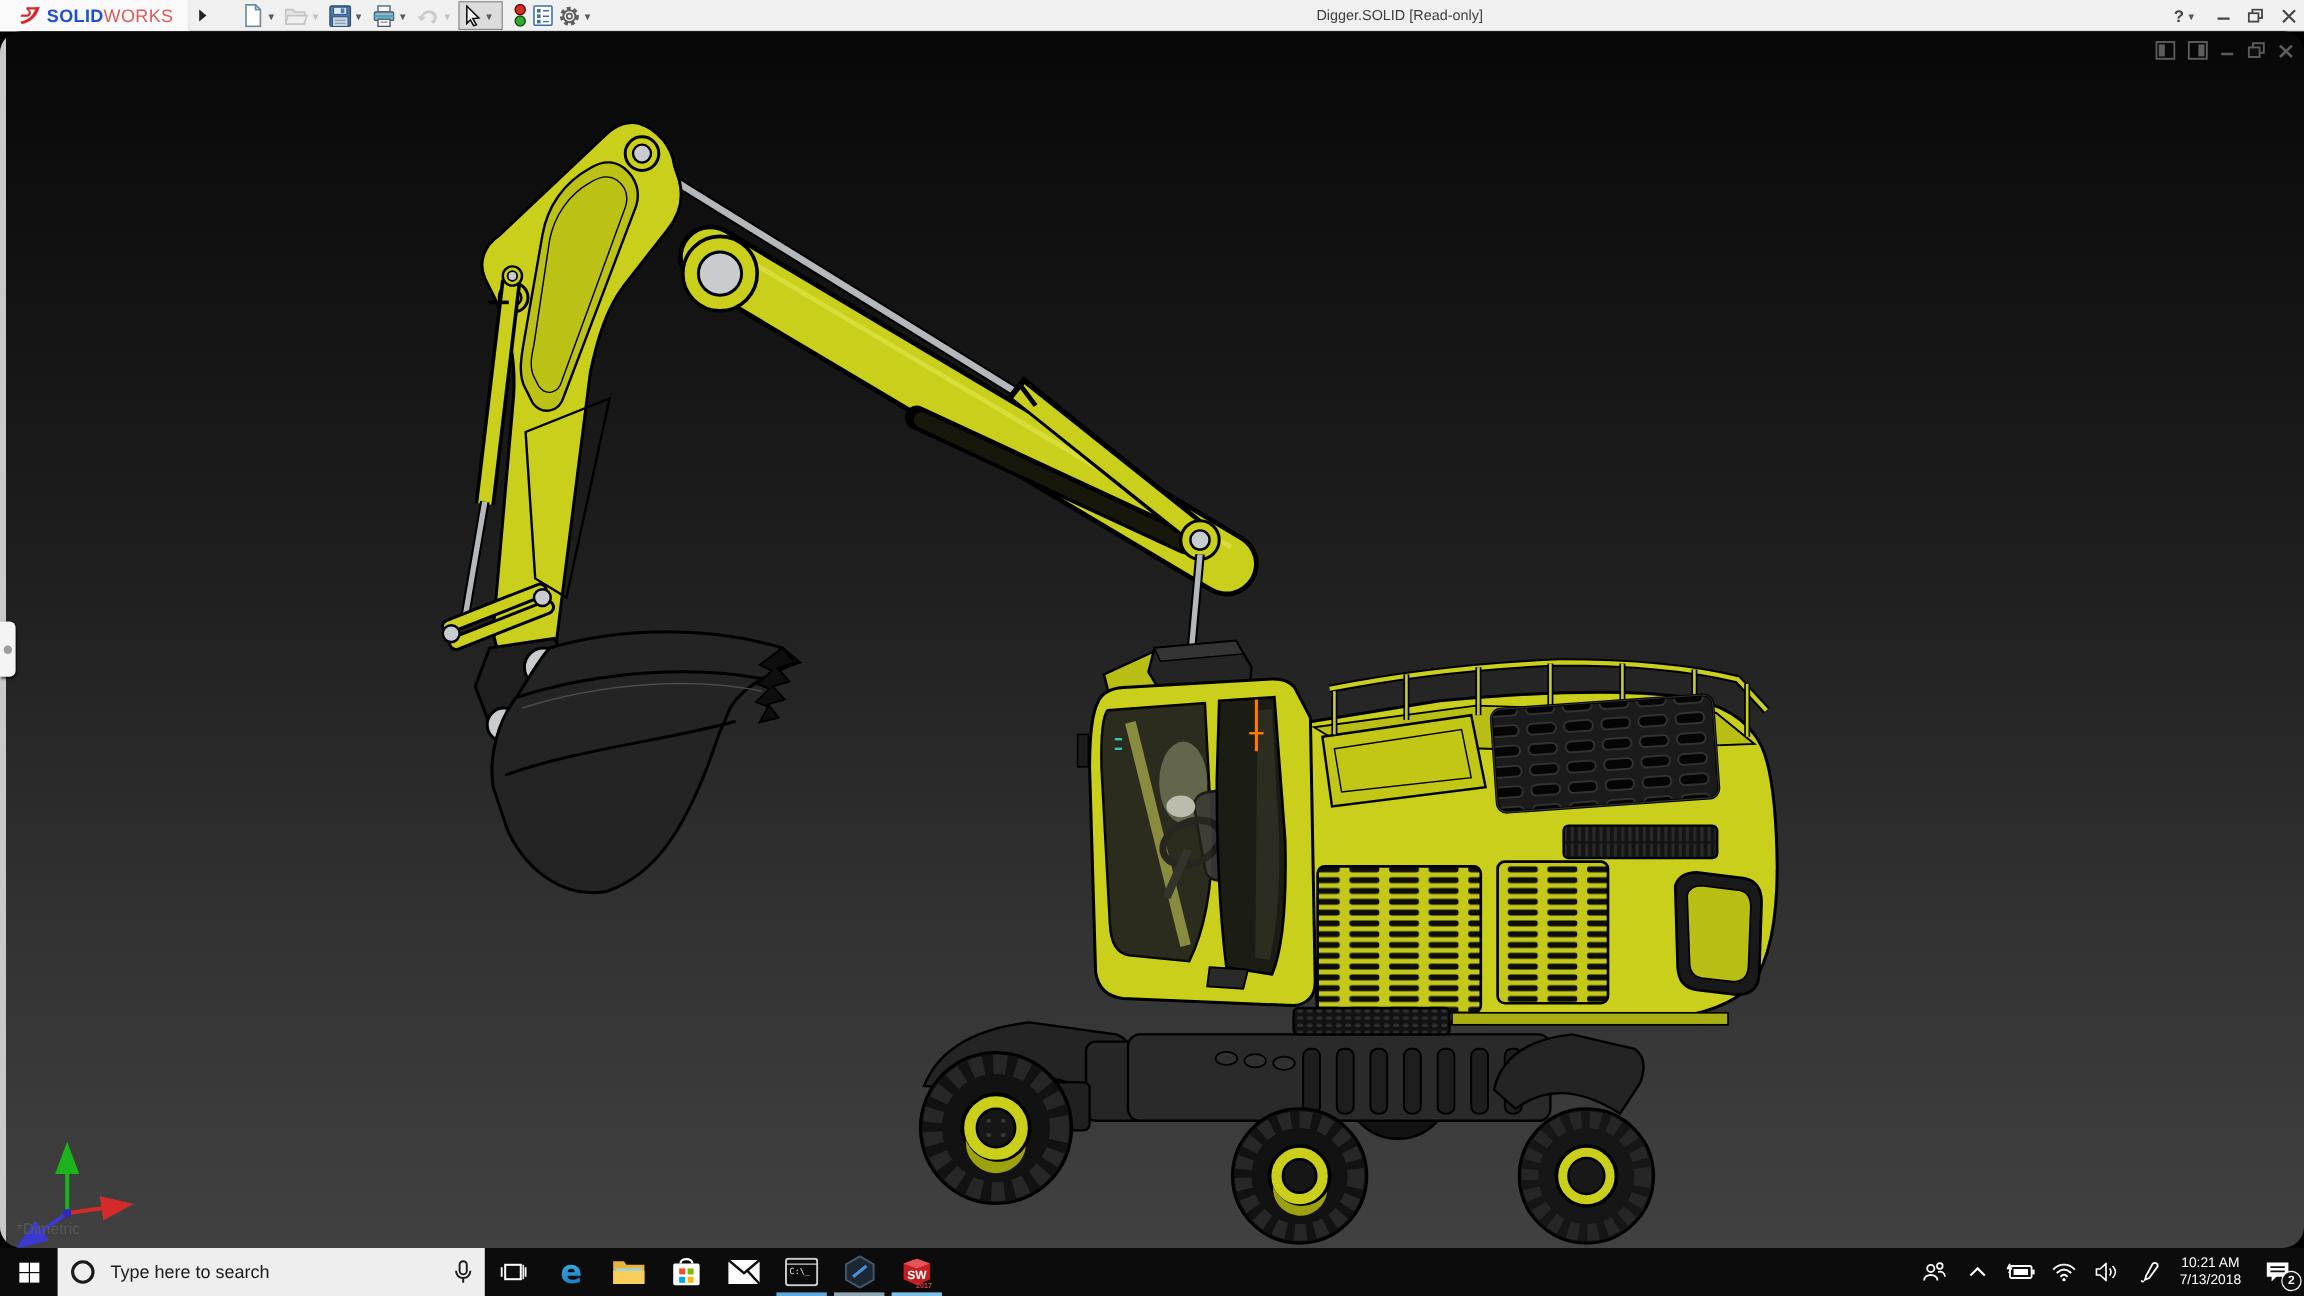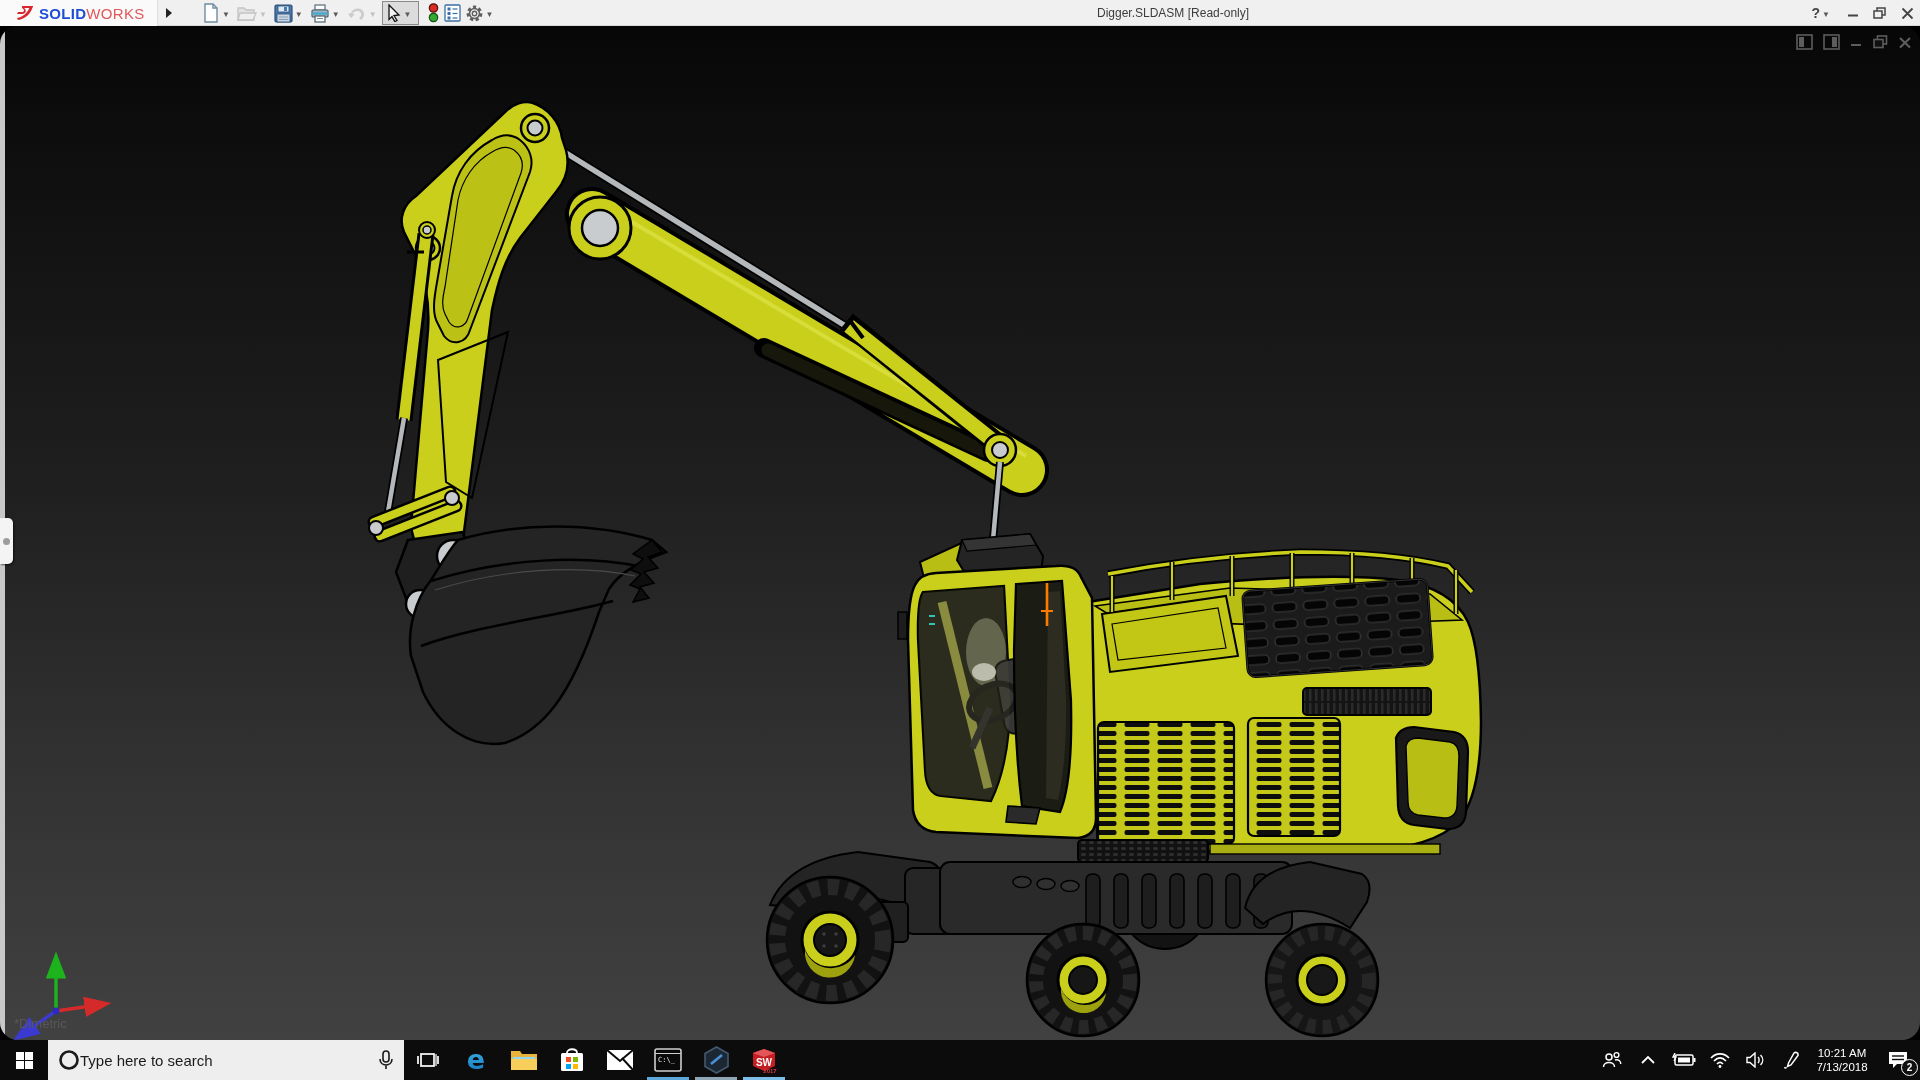--- a/index.html
+++ b/index.html
@@ -31,21 +31,21 @@
   .lefttab { position:absolute; left:0; top:492px; width:13px; height:46px; background:#f4f4f4;
              border-radius:0 5px 5px 0; box-shadow:1px 1px 2px rgba(0,0,0,.6);
              display:flex; align-items:center; justify-content:center; }
   .lefttab .dot { width:7px; height:7px; border-radius:50%; background:#9c9c9c; }
   .viewlabel { position:absolute; left:14px; top:990px; font-size:13px; color:#585858; }
   .modelsvg { position:absolute; left:0; top:0; width:1920px; height:1014px; }
   .triad { position:absolute; left:8px; top:905px; }
   .taskbar { position:absolute; left:0; top:1040px; width:1920px; height:40px; background:#0c0c0c;
              display:flex; align-items:stretch; }
   .tbtn { width:48px; display:flex; align-items:center; justify-content:center; position:relative; }
-  .search { width:356px; background:#eeeeee; display:flex; align-items:center; padding:0 10px; }
+  .search { width:356px; background:#eeeeee; display:flex; align-items:center; padding:0 10px; gap:12px; }
   .search-text { font-size:15px; color:#1b1b1b; flex:1; }
   .openline { position:absolute; bottom:0; left:3px; right:3px; height:3px; background:#5fa8dc; }
   .tray { margin-left:auto; display:flex; align-items:center; }
   .trayicon { width:36px; display:flex; align-items:center; justify-content:center; height:40px; }
   .clock { width:66px; text-align:center; color:#fff; font-size:11.5px; line-height:14px; padding-right:2px; }
   .action { width:44px; position:relative; display:flex; align-items:center; justify-content:center; height:40px; }
   .badge { position:absolute; right:2px; bottom:4px; width:17px; height:17px; border-radius:50%;
            background:#101010; border:1.5px solid #fff; color:#fff; font-size:10px; font-weight:bold;
            display:flex; align-items:center; justify-content:center; }
 </style>
@@ -135,21 +135,21 @@
     <div class="qbtn">
       <svg width="19" height="19" viewBox="0 0 19 19">
         <circle cx="9.5" cy="9.5" r="6.2" fill="none" stroke="#5f5f5f" stroke-width="3.4" stroke-dasharray="3 2.4"></circle>
         <circle cx="9.5" cy="9.5" r="5" fill="none" stroke="#5f5f5f" stroke-width="1.6"></circle>
         <circle cx="9.5" cy="9.5" r="2.2" fill="#f0f0f0" stroke="#5f5f5f" stroke-width="1.4"></circle>
       </svg>
         <span class="caret">▼</span>
     </div>
   </div>
 
-  <div class="title">Digger.SLDASM [Read-only]</div>
+  <div class="title">Digger.SOLID [Read-only]</div>
 
   <div class="wctl">
     <span style="display:flex;align-items:center">
       <span class="help">?</span>
       <span class="caret">▼</span>
     </span>
     <svg width="12" height="12" viewBox="0 0 12 12">
         <line x1="1" y1="8.5" x2="11" y2="8.5" stroke="#444" stroke-width="2"></line>
       </svg>
     <svg width="14" height="13" viewBox="0 0 14 13">

